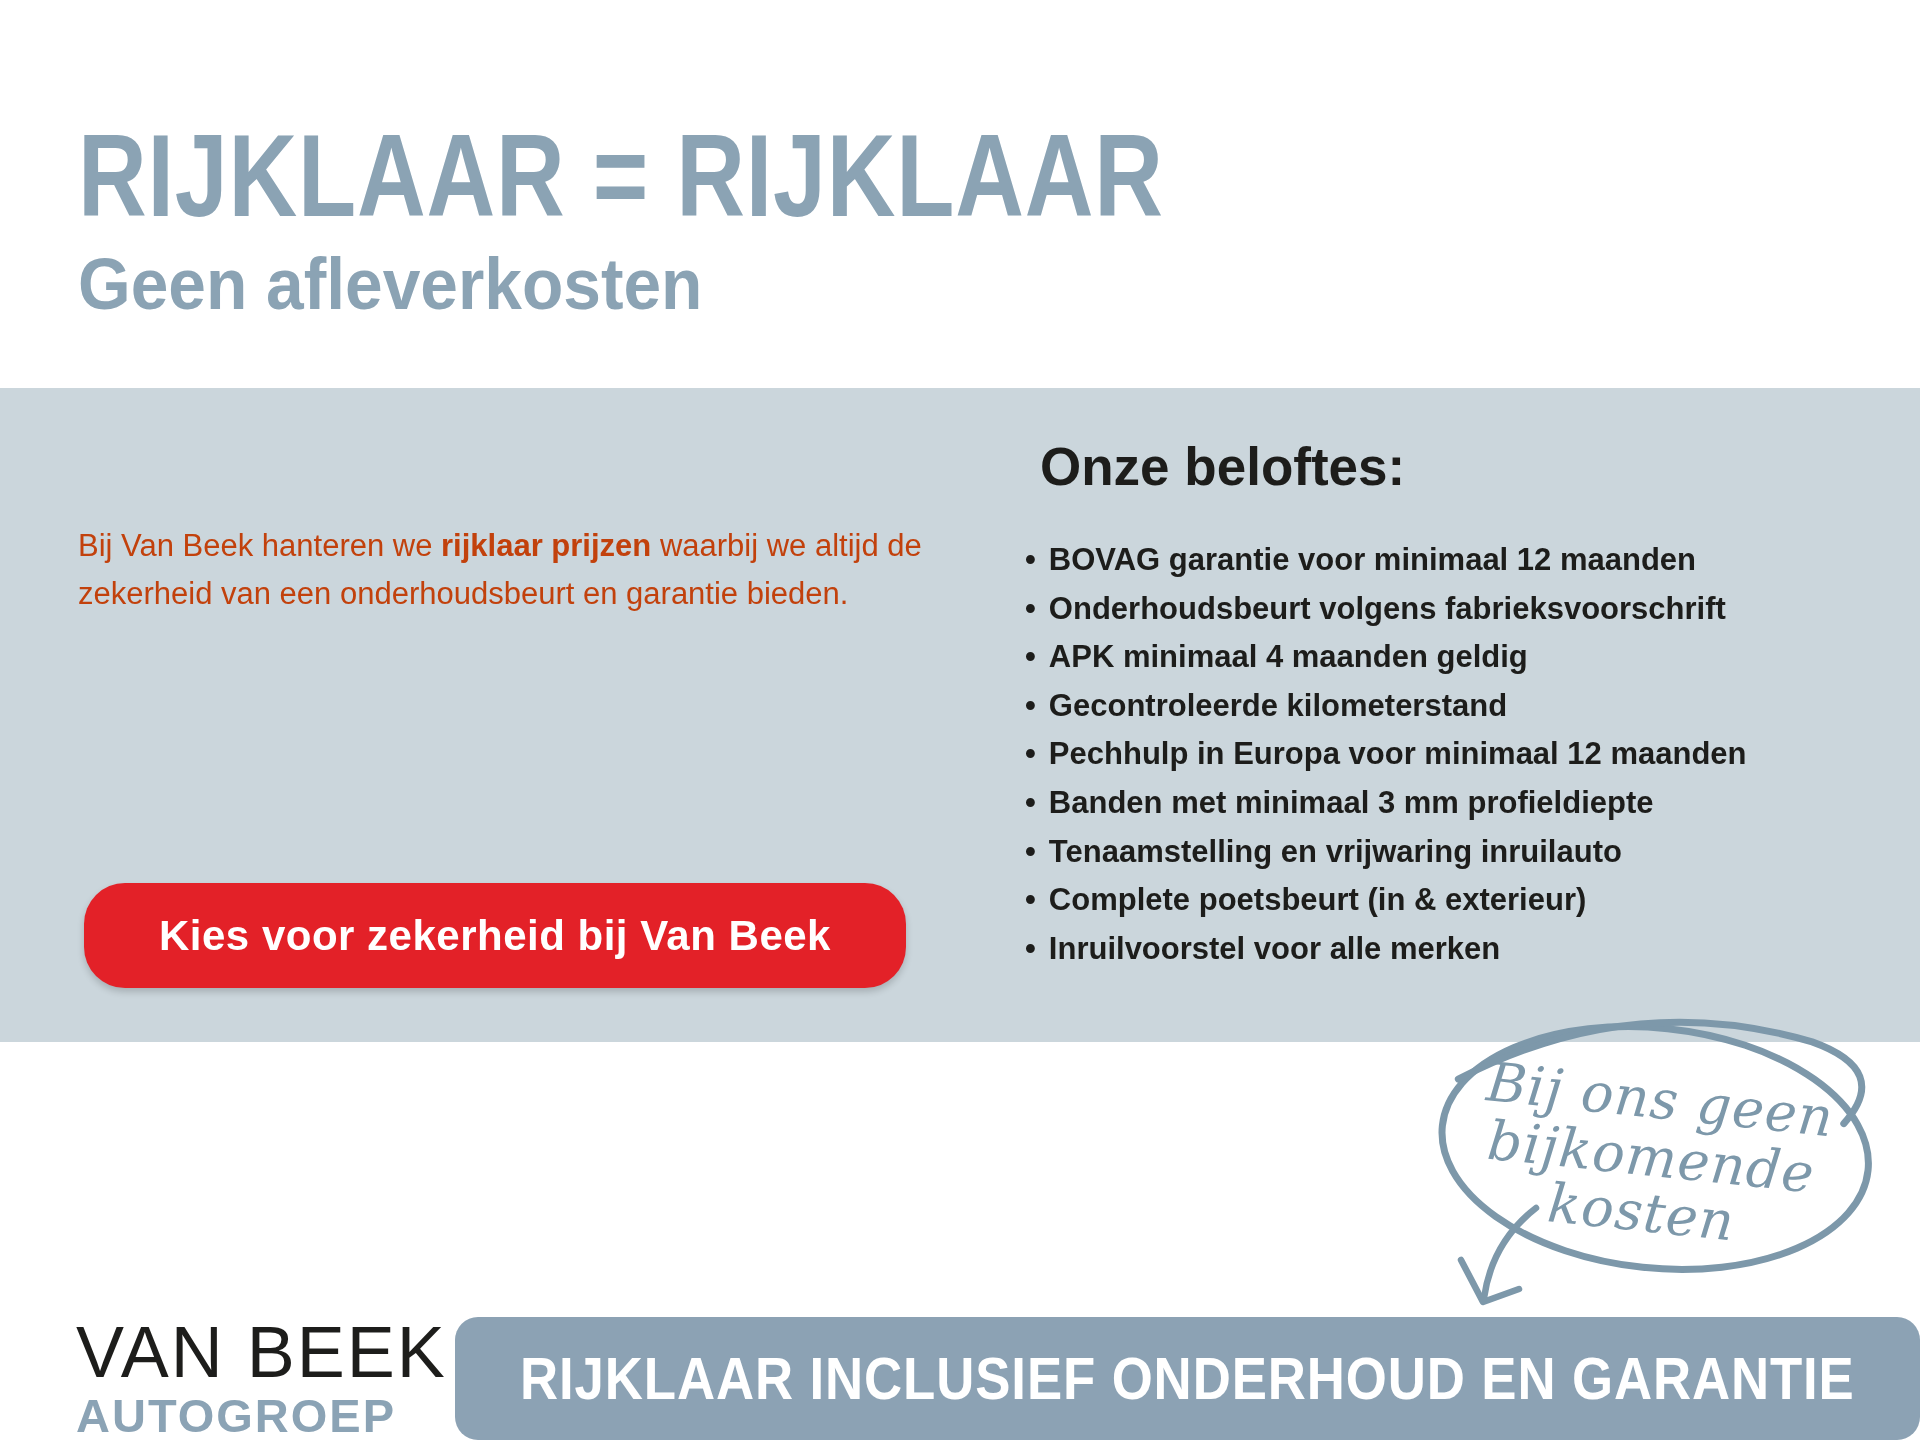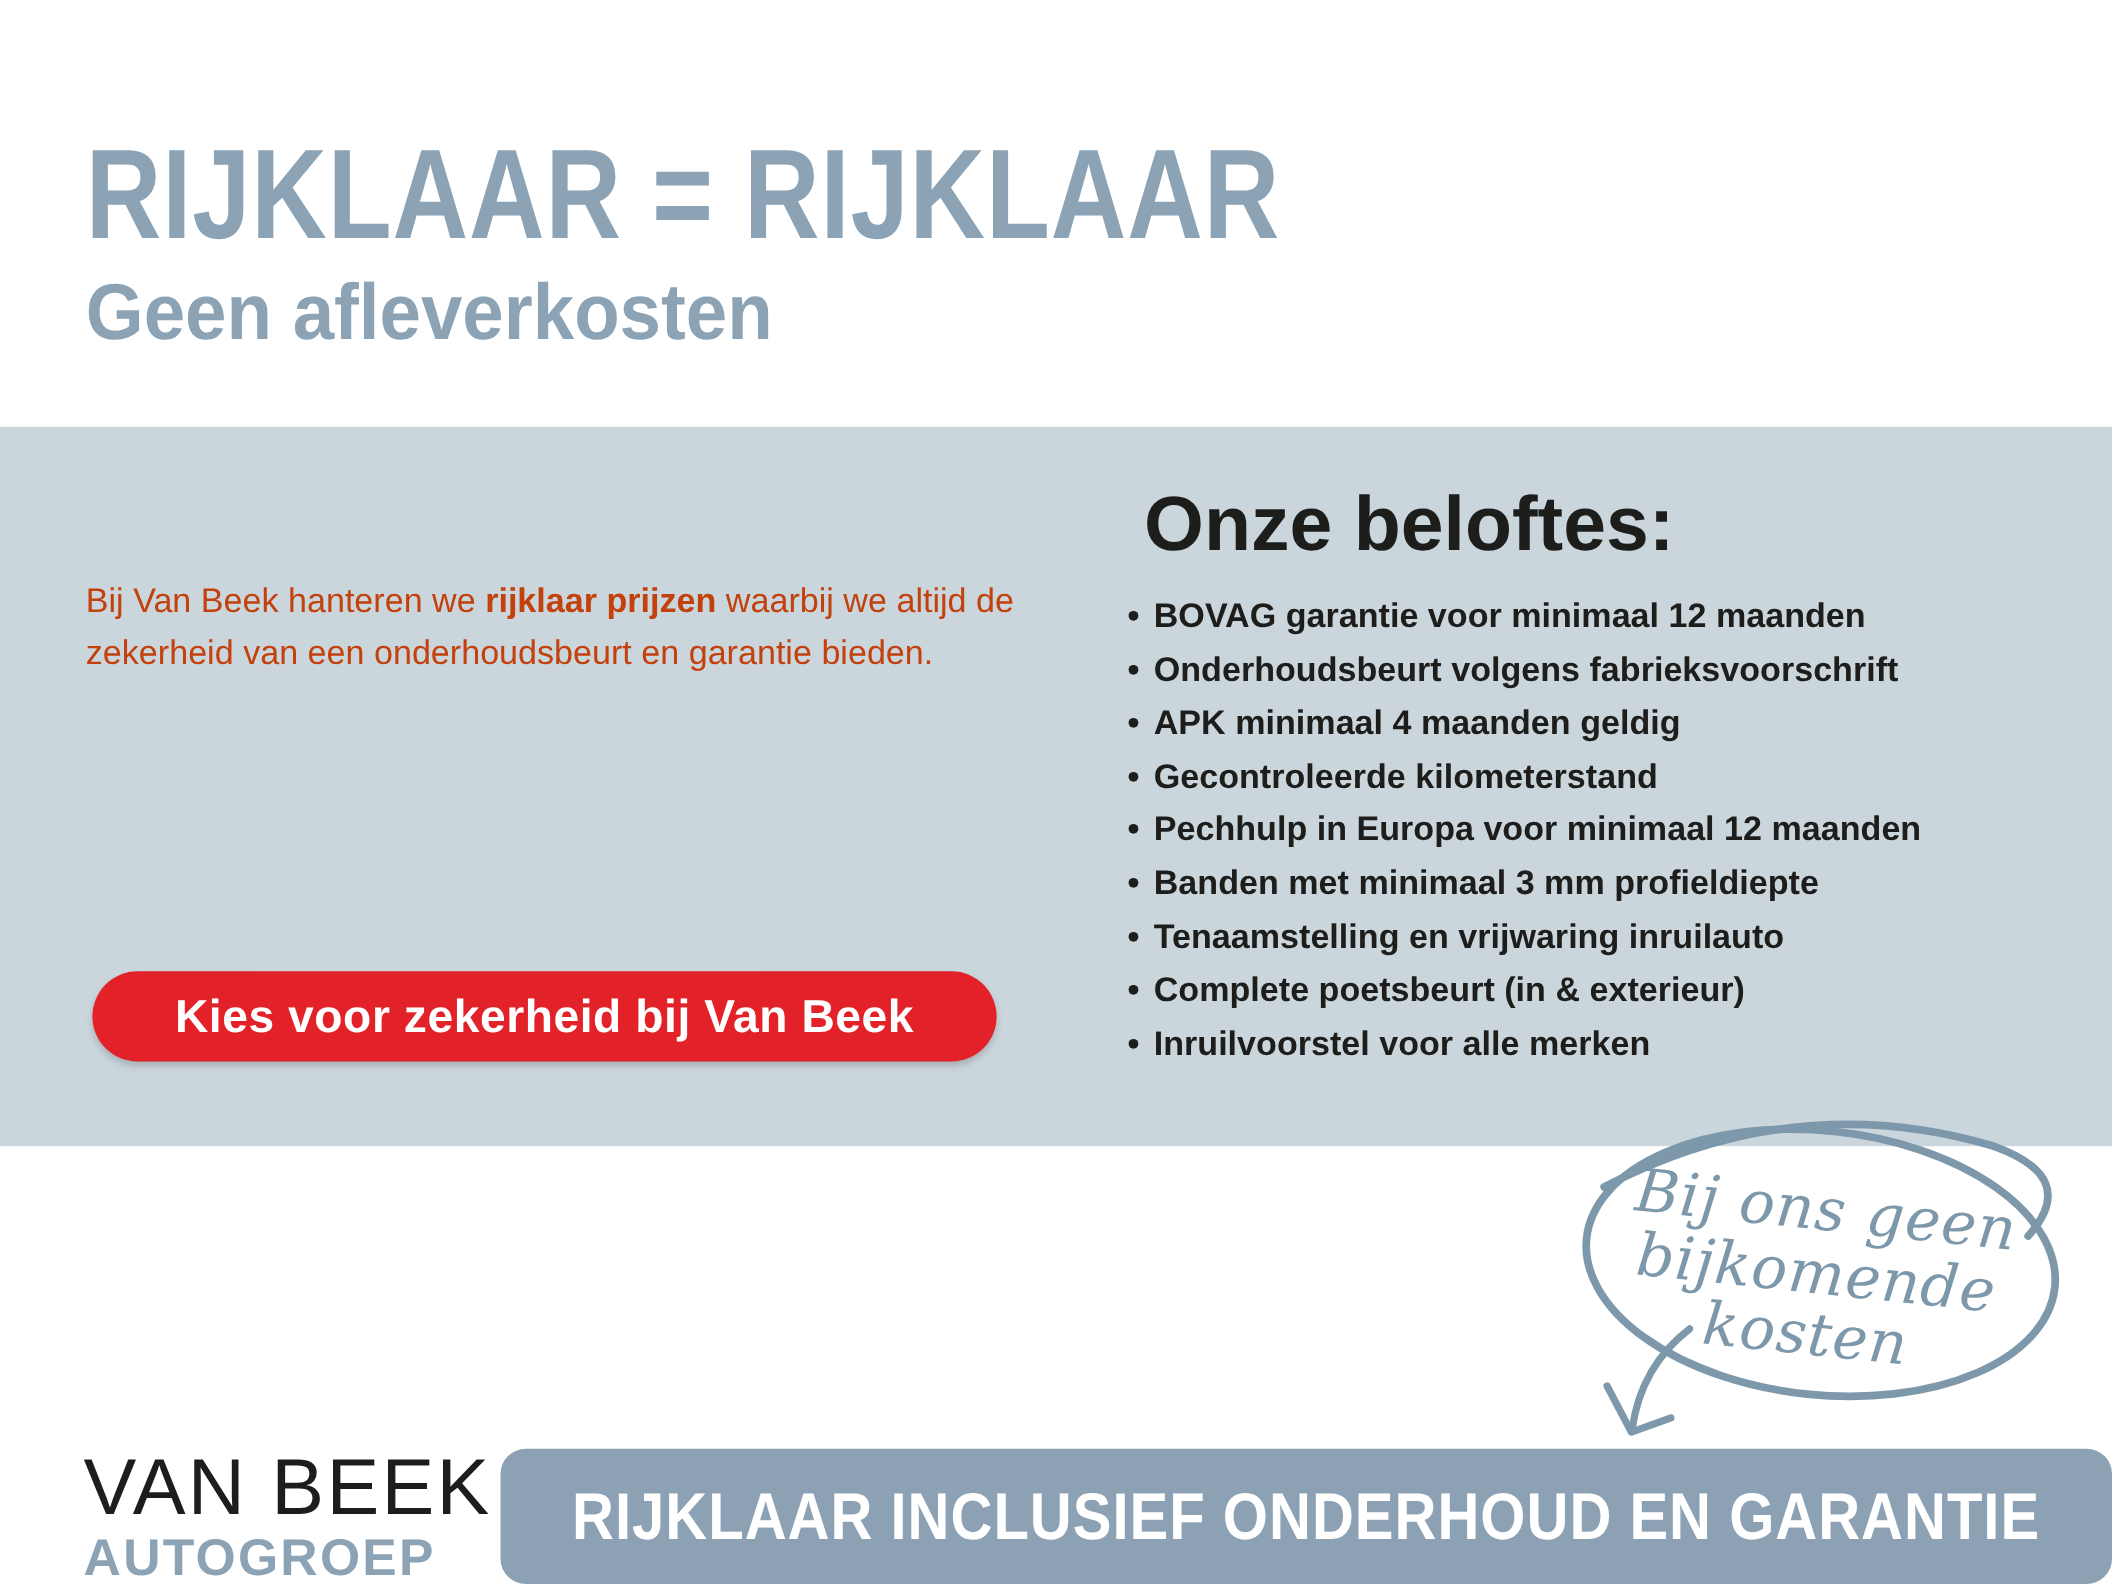--- a/index.html
+++ b/index.html
@@ -23,29 +23,29 @@
   
   .panel{position:absolute;left:0;top:388px;width:1920px;height:654px;background:#cbd6dc;}
   .intro{
     position:absolute;margin:0;width:860px;
     font-size:31px;line-height:48px;color:#c2410c;font-weight:normal;
   }
   .intro b{font-weight:bold;}
   .intro-1{left:78px;top:522px;}
   .intro-2{left:78px;top:717px;}
   .cta{
-    position:absolute;left:84px;top:883px;width:822px;height:82px;
+    position:absolute;left:84px;top:883px;width:822px;height:105px;
     background:#e32128;border-radius:41px;
     color:#ffffff;font-size:42px;font-weight:bold;letter-spacing:0.5px;
     display:flex;align-items:center;justify-content:center;
     box-shadow:0 4px 7px rgba(0,0,0,0.18);cursor:pointer;white-space:nowrap;
   }
   .promises-title{
     position:absolute;left:1040px;top:438px;margin:0;
-    font-size:70px;font-weight:bold;color:#1d1d1b;line-height:1.1;white-space:nowrap;
+    font-size:53px;font-weight:bold;color:#1d1d1b;line-height:1.1;white-space:nowrap;
   }
   .promises{
     position:absolute;left:1025px;top:536px;margin:0;padding:0;list-style:none;
     font-size:31px;font-weight:bold;color:#1d1d1b;line-height:48.6px;
   }
   .promises li{display:flex;white-space:nowrap;}
   .promises .dot{margin-right:13px;}
   
   .overlay{position:absolute;left:0;top:0;width:1920px;height:1440px;pointer-events:none;}
   .bubble-text{

